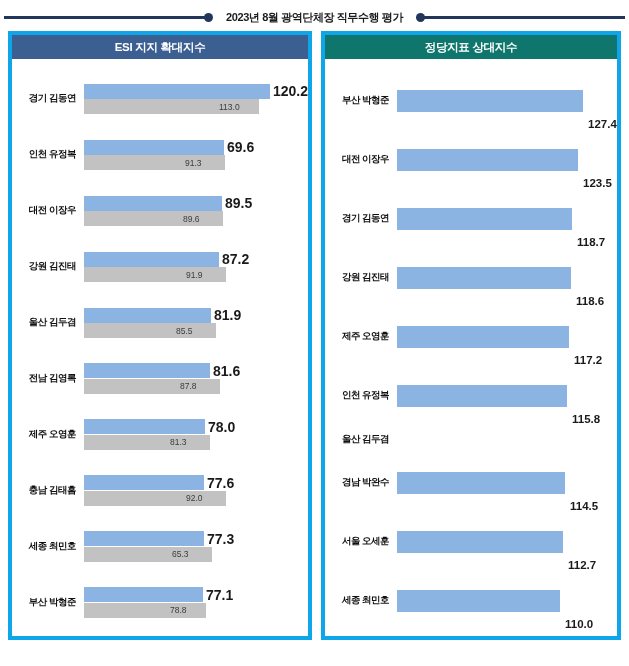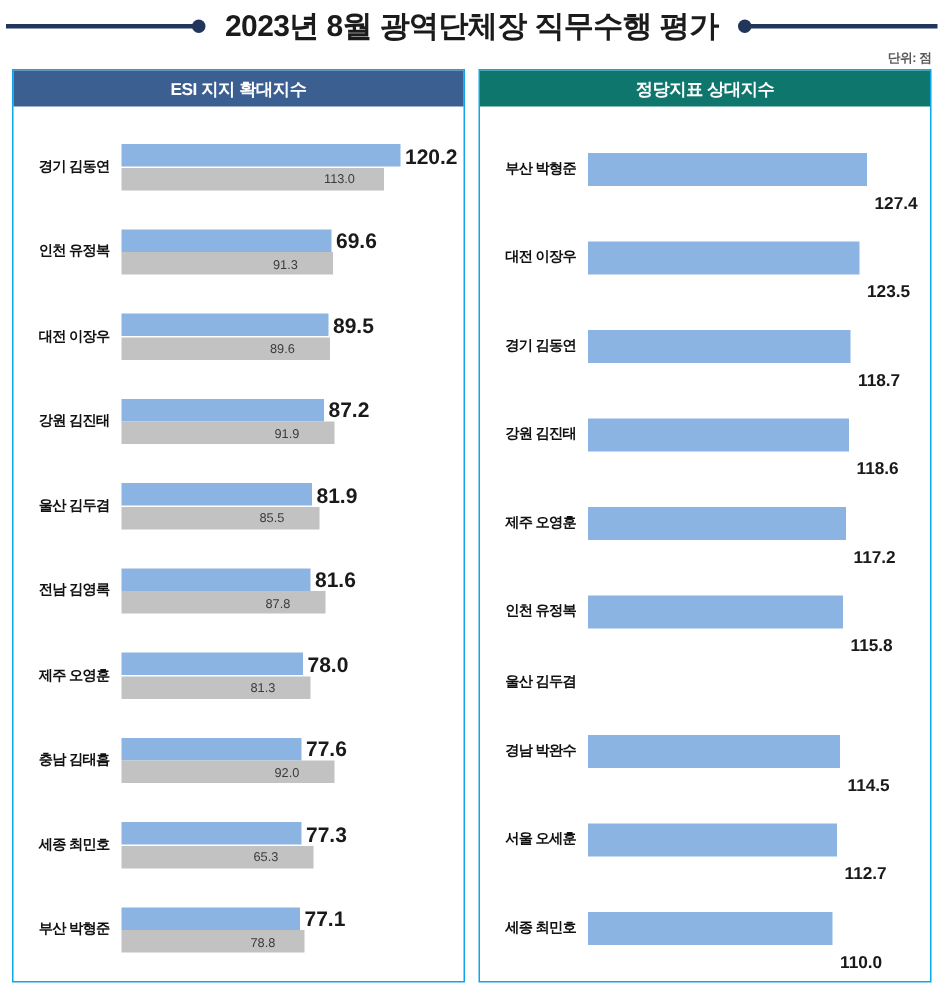--- a/index.html
+++ b/index.html
@@ -27,32 +27,32 @@
   }
   .rule .dot {
     position: absolute; top: 3.5px; width: 9px; height: 9px;
     border-radius: 50%; background: #22365c;
   }
   .rule.left .dot { right: 0; }
   .rule.right .dot { left: 0; }
   .rule.left .bar { right: 4px; }
   .rule.right .bar { left: 4px; }
   .chart-title {
-    font-size: 20px; font-weight: bold; color: #1b1b1b;
+    font-size: 11px; font-weight: bold; color: #1b1b1b;
     padding: 0 13px; white-space: nowrap; letter-spacing: -0.4px;
   }
 
   
   .unit-row { height: 15px; padding-right: 8px; text-align: right; }
   .unit-label { font-size: 8.5px; color: #595959; font-weight: bold; letter-spacing: -0.3px; }
 
   
   .panels { display: flex; gap: 9px; padding: 3px 8px 6px 8px; height: 618px; }
   .panel {
-    flex: 1; border: 1px solid #0ea5e9; background: #fff;
+    flex: 1; border: 4px solid #0ea5e9; background: #fff;
     display: flex; flex-direction: column;
   }
   .panel-header {
     height: 24px; display: flex; align-items: center; justify-content: center;
     color: #ffffff; font-size: 11.5px; font-weight: bold; letter-spacing: -0.3px;
   }
   .panel-header.dark { background: #3c5f92; }
   .panel-header.light { background: #0f766e; }
   .panel-body { flex: 1; padding: 12px 0 6px 0; display: flex; flex-direction: column; }
 
@@ -97,23 +97,20 @@
       <div class="bar"></div>
       <div class="dot"></div>
     </div>
     <div class="chart-title">2023년 8월 광역단체장 직무수행 평가</div>
     <div class="rule right">
       <div class="dot"></div>
       <div class="bar"></div>
     </div>
   </div>
 
-  <div class="unit-row">
-    <span class="unit-label">단위: 점</span>
-  </div>
 
   <div class="panels">
 
     <div class="panel">
       <div class="panel-header dark">ESI 지지 확대지수</div>
       <div class="panel-body">
 
         <div class="row dual">
           <div class="row-label">경기 김동연</div>
           <div class="bars">

